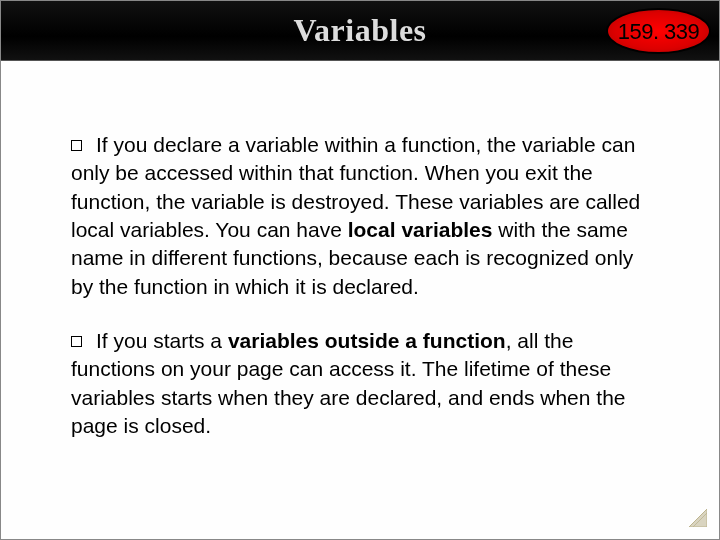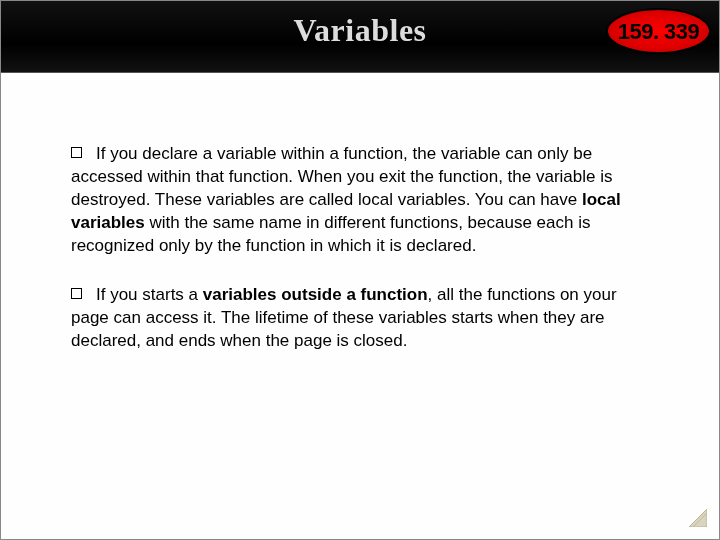--- a/index.html
+++ b/index.html
@@ -5,21 +5,21 @@
   * { margin: 0; padding: 0; box-sizing: border-box; }
   html, body { width: 720px; height: 540px; overflow: hidden; }
   body {
     background: #fefefe;
     font-family: Verdana, Geneva, sans-serif;
     border: 1px solid #888;
     position: relative;
   }
   .header {
     width: 100%;
-    height: 72px;
+    height: 60px;
     background: linear-gradient(to bottom, #111 0%, #000 60%, #111 100%);
     position: relative;
     border-bottom: 1px solid #555;
   }
   .title {
     color: #dcdcdc;
     font-size: 32px;
     font-weight: bold;
     font-family: "Times New Roman", Times, serif;
     text-align: center;
@@ -31,31 +31,31 @@
     right: 8px;
     top: 7px;
     width: 105px;
     height: 46px;
     background: radial-gradient(ellipse at center, #ff0000 0%, #dd0000 60%, #aa0000 100%);
     border: 2px solid #000;
     border-radius: 50% / 50%;
     color: #000;
     font-family: Arial, sans-serif;
     font-size: 22px;
-    font-weight: bold;
+    font-weight: normal;
     text-align: center;
     line-height: 44px;
     letter-spacing: -0.5px;
   }
   .content {
     padding: 70px 70px 0 70px;
   }
   .bullet-block {
     margin-bottom: 26px;
-    font-size: 17px;
+    font-size: 21px;
     line-height: 1.35;
     color: #000;
     font-family: Verdana, Geneva, sans-serif;
   }
   .bullet-block .square {
     display: inline-block;
     width: 11px;
     height: 11px;
     border: 1.5px solid #000;
     margin-right: 14px;

